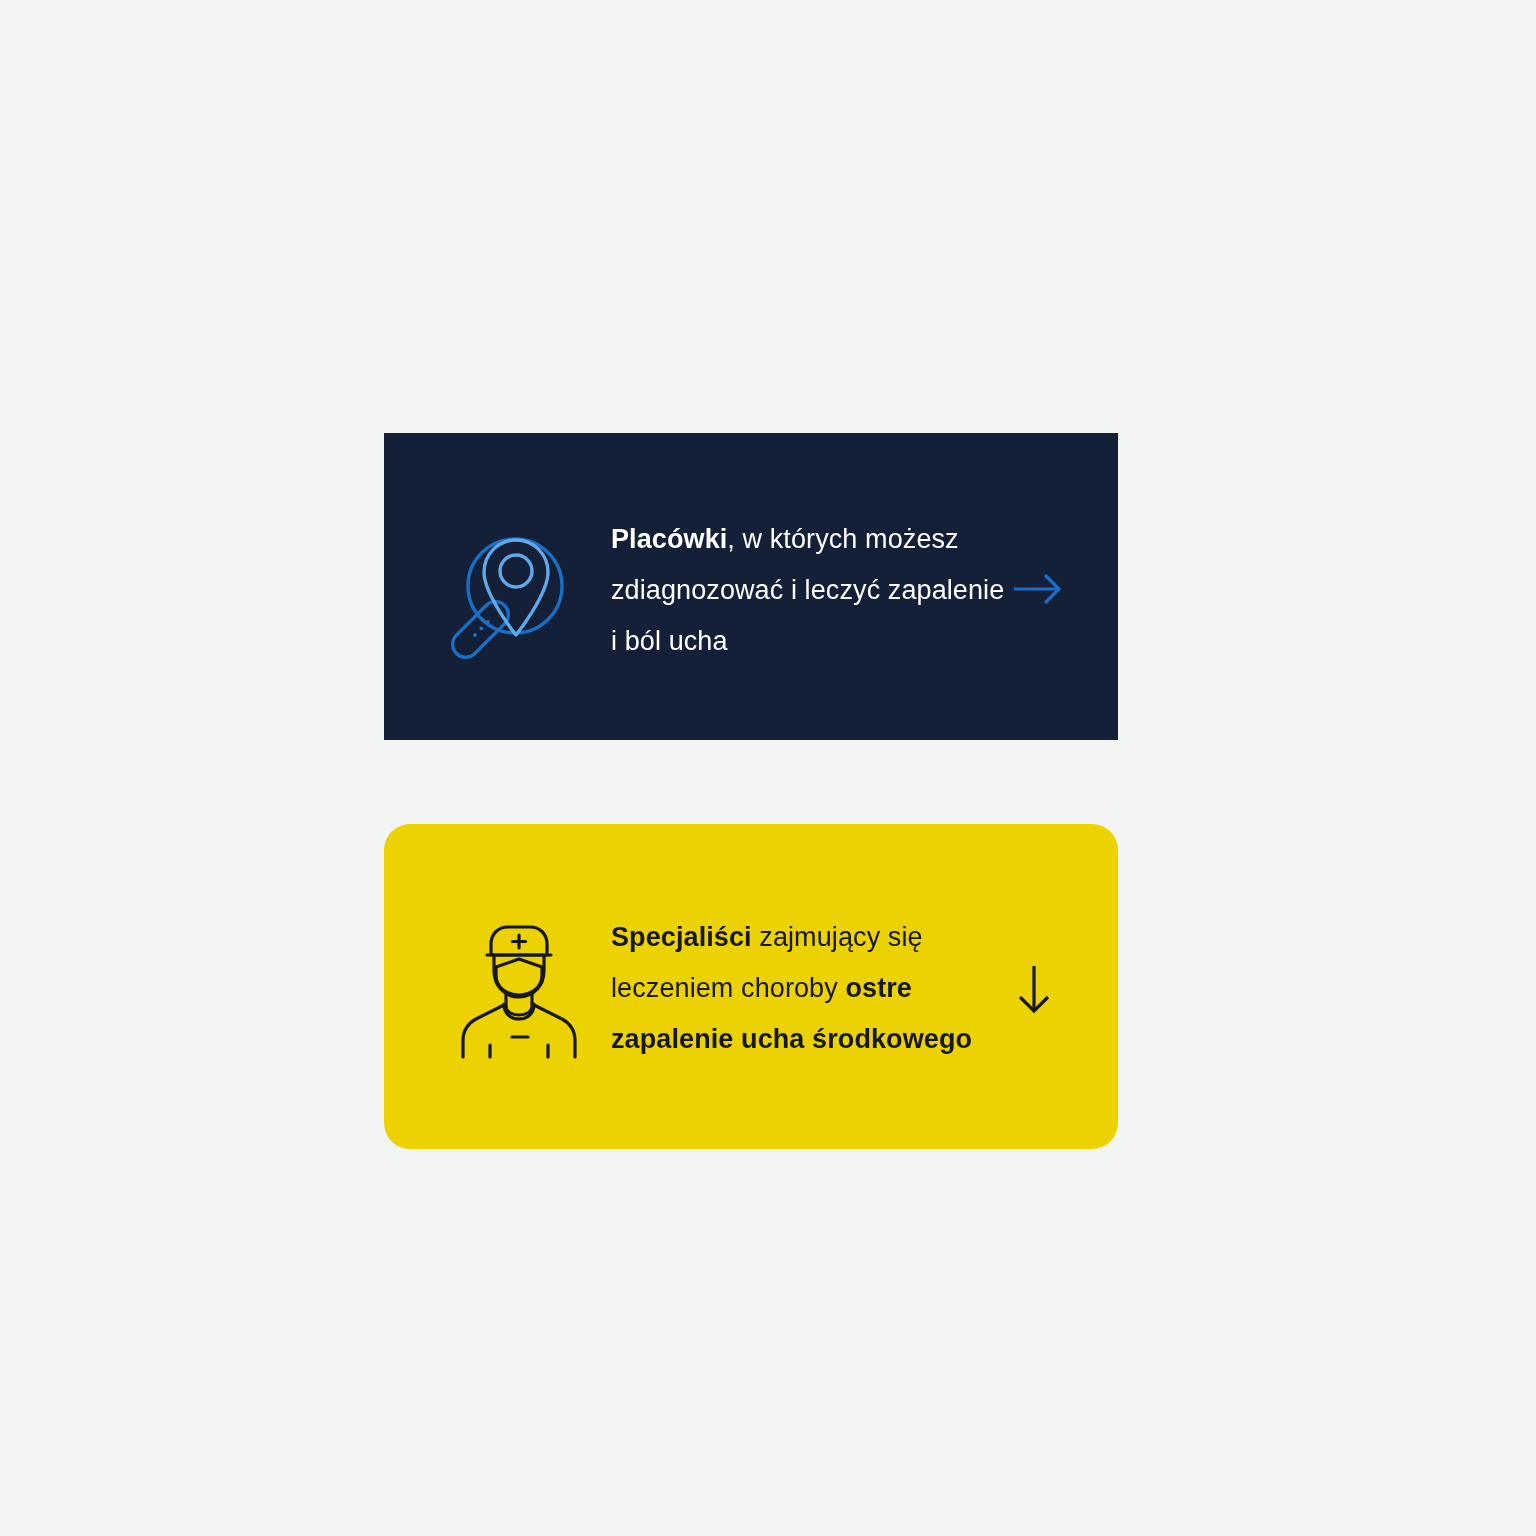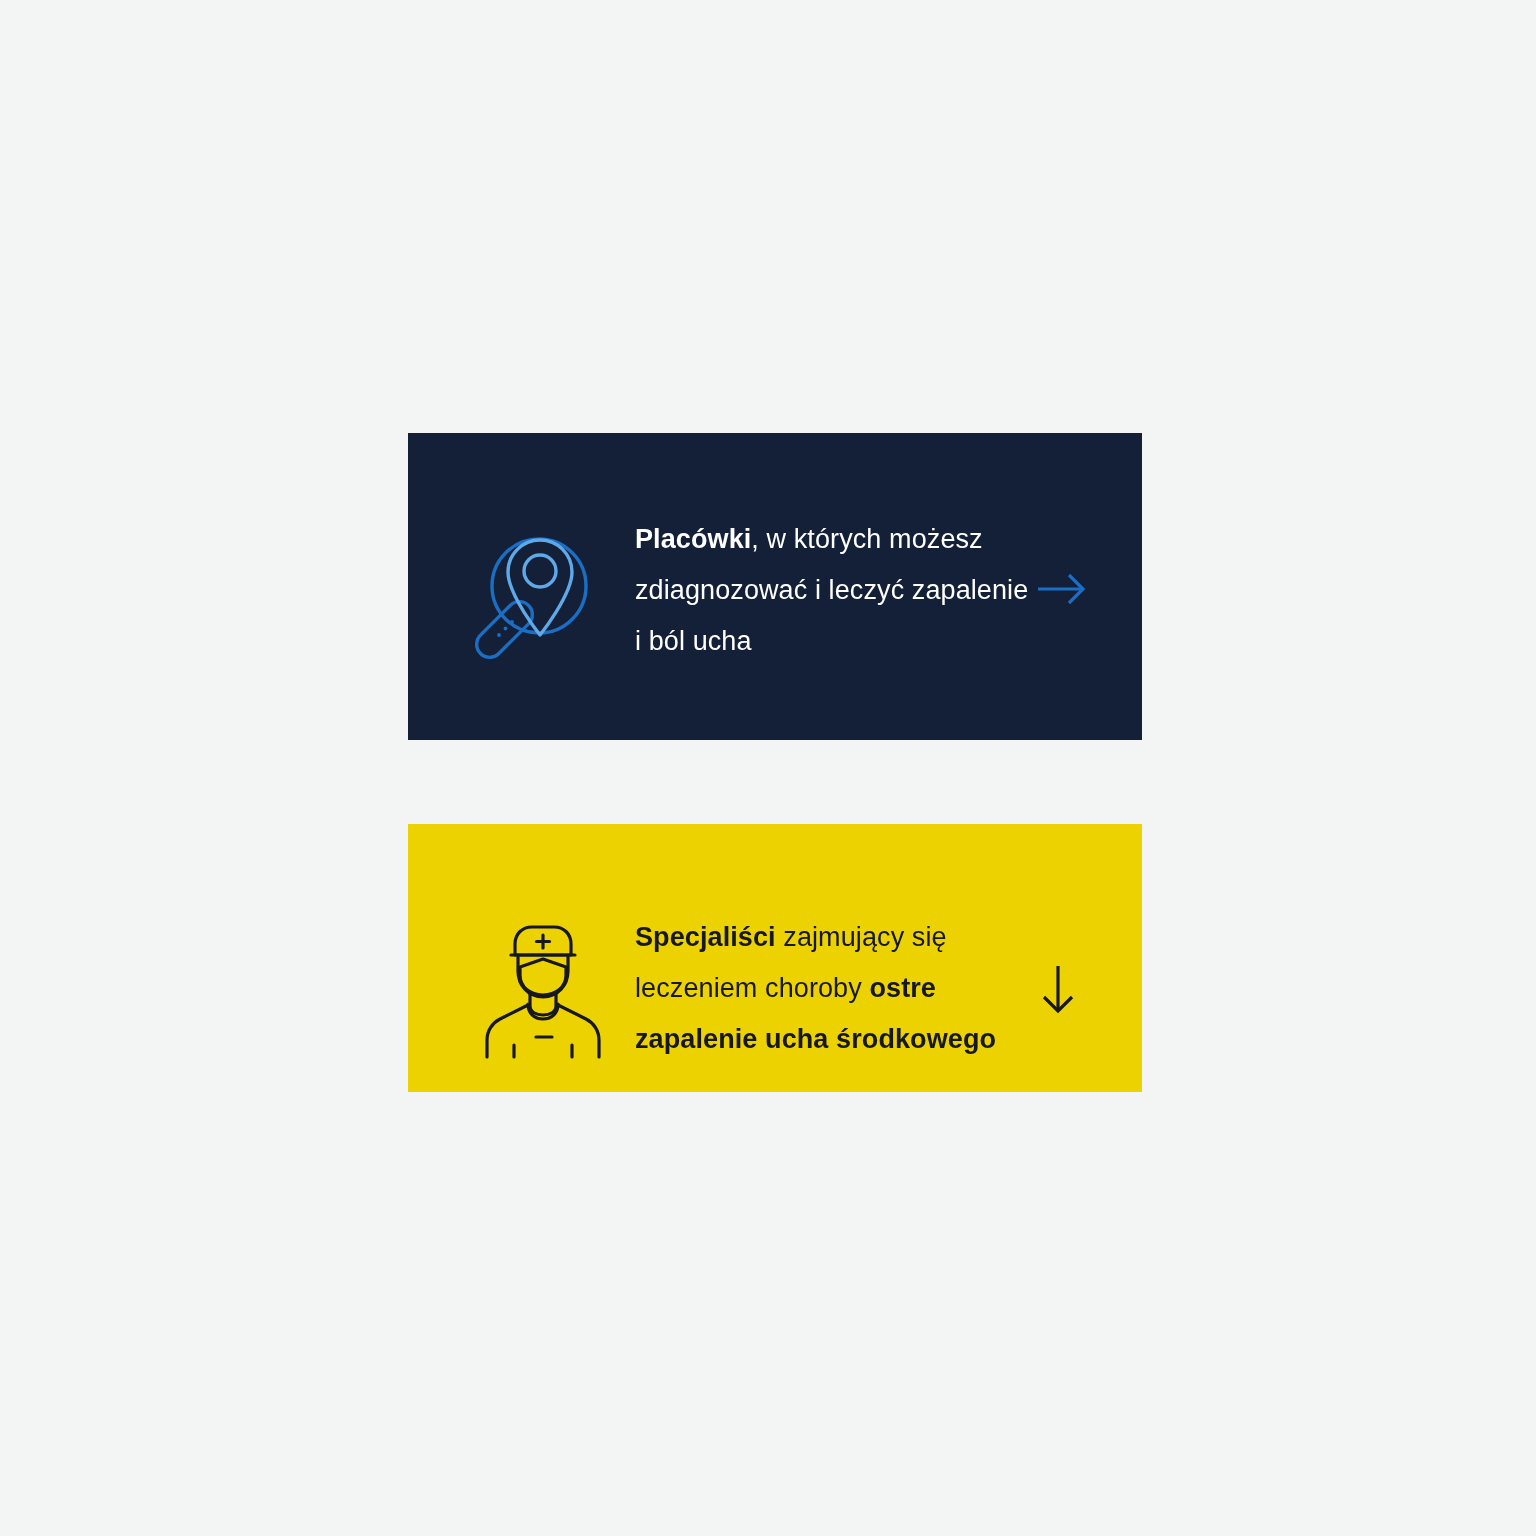--- a/index.html
+++ b/index.html
@@ -19,38 +19,39 @@
   .stage {
     position: absolute;
     left: 0;
     top: 0;
     width: 1536px;
     height: 1536px;
   }
 
   .card {
     position: absolute;
-    left: 408px;
+    left: 384px;
     width: 734px;
     display: flex;
     align-items: center;
     box-sizing: border-box;
     padding-left: 19px;
   }
 
   .card-dark {
     top: 433px;
     height: 307px;
     background: #141f38;
   }
 
   .card-yellow {
     top: 824px;
-    height: 268px;
+    height: 325px;
     background: #ecd200;
+    border-radius: 26px;
   }
 
   .card-icon {
     position: absolute;
     display: block;
   }
 
   .icon-magnifier {
     left: 65px;
     top: 94px;

